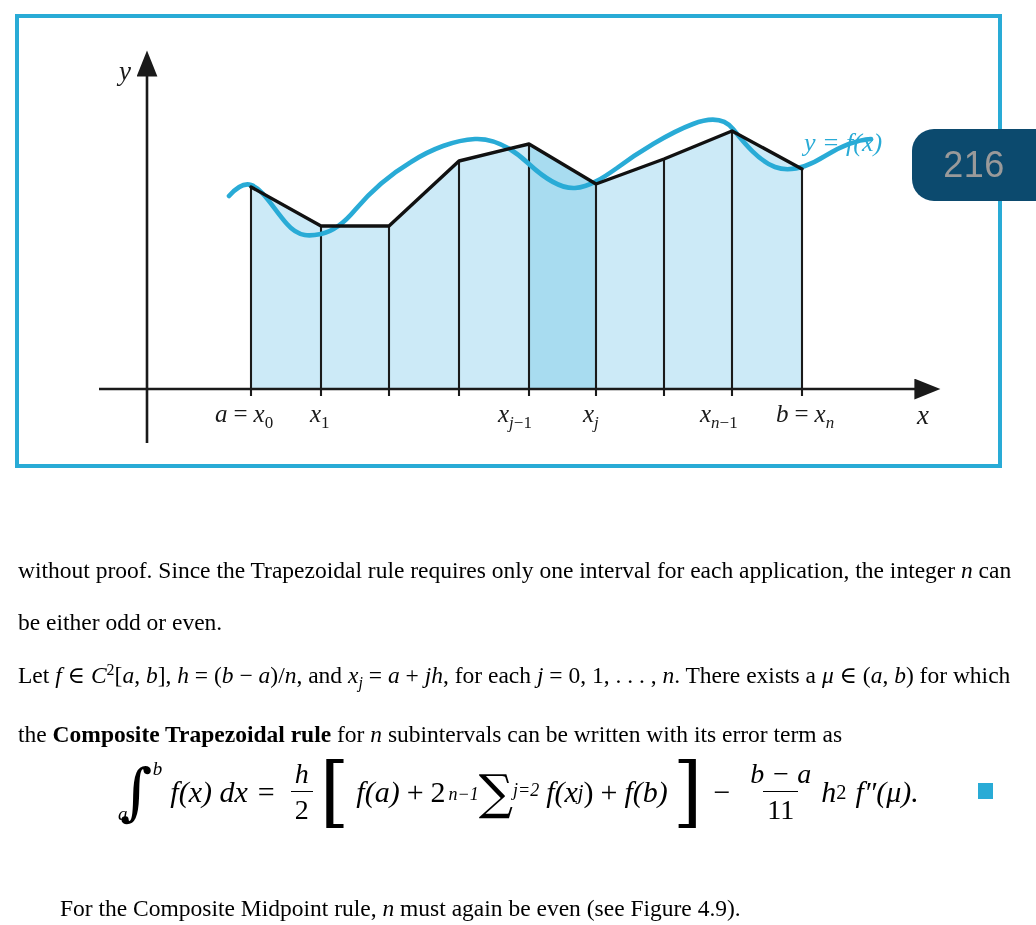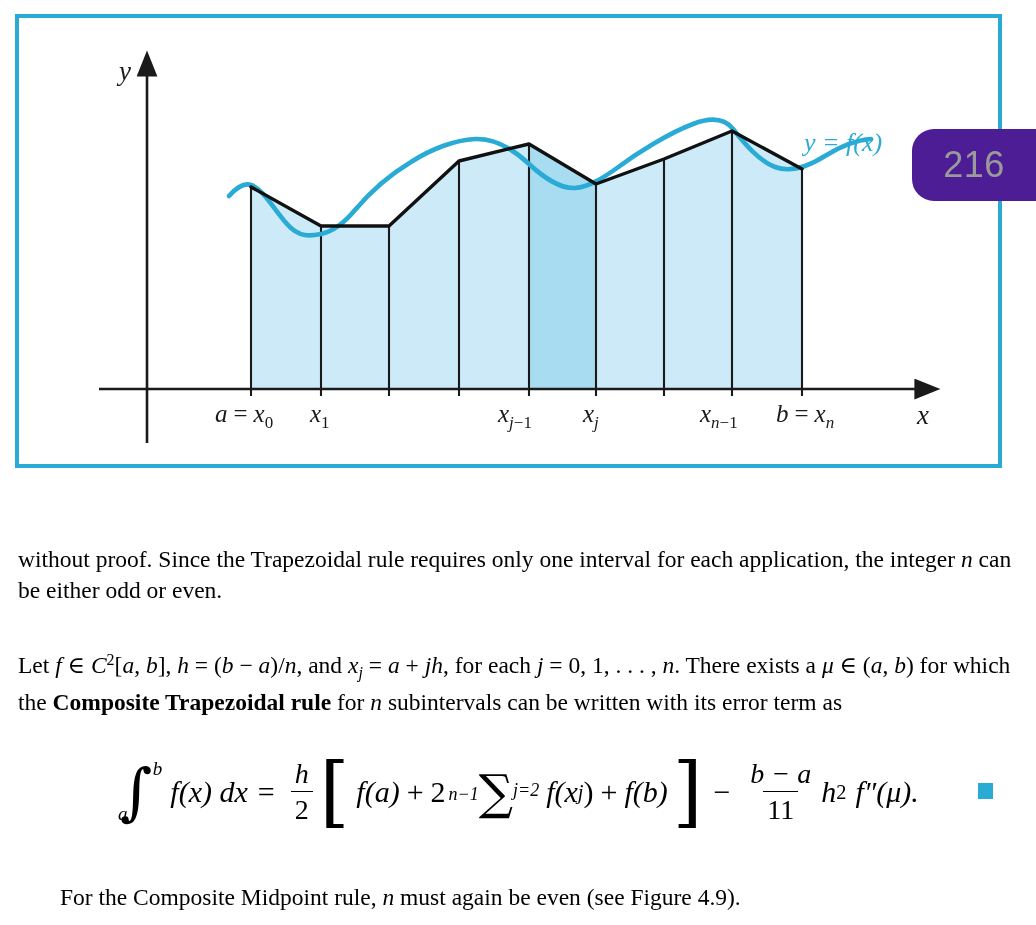--- a/index.html
+++ b/index.html
@@ -36,37 +36,37 @@
     display: block;
   }
 
   
   #page-number-badge {
     position: absolute;
     left: 912px;
     top: 129px;
     width: 124px;
     height: 72px;
-    background: #4c1d95;
+    background: #0c4a6e;
     border-radius: 22px 0 0 22px;
     display: flex;
     align-items: center;
     justify-content: center;
     font-family: "Liberation Sans", sans-serif;
     font-size: 36px;
     color: #9a9a9a;
     letter-spacing: 0.5px;
     z-index: 5;
   }
 
   
   .para {
     position: absolute;
     font-size: 23.5px;
-    line-height: 31px;
+    line-height: 52px;
     text-align: left;
     color: #000;
   }
   #para-1 { left: 18px; top: 520px; width: 1000px; }
   #para-2 { left: 18px; top: 620px; width: 1000px; }
   #para-3 { left: 60px; top: 858px; width: 960px; }
 
   .mi { font-style: italic; }
   .bold { font-weight: bold; }
   sub.sb { font-size: 0.68em; font-style: italic; vertical-align: -0.28em; }

